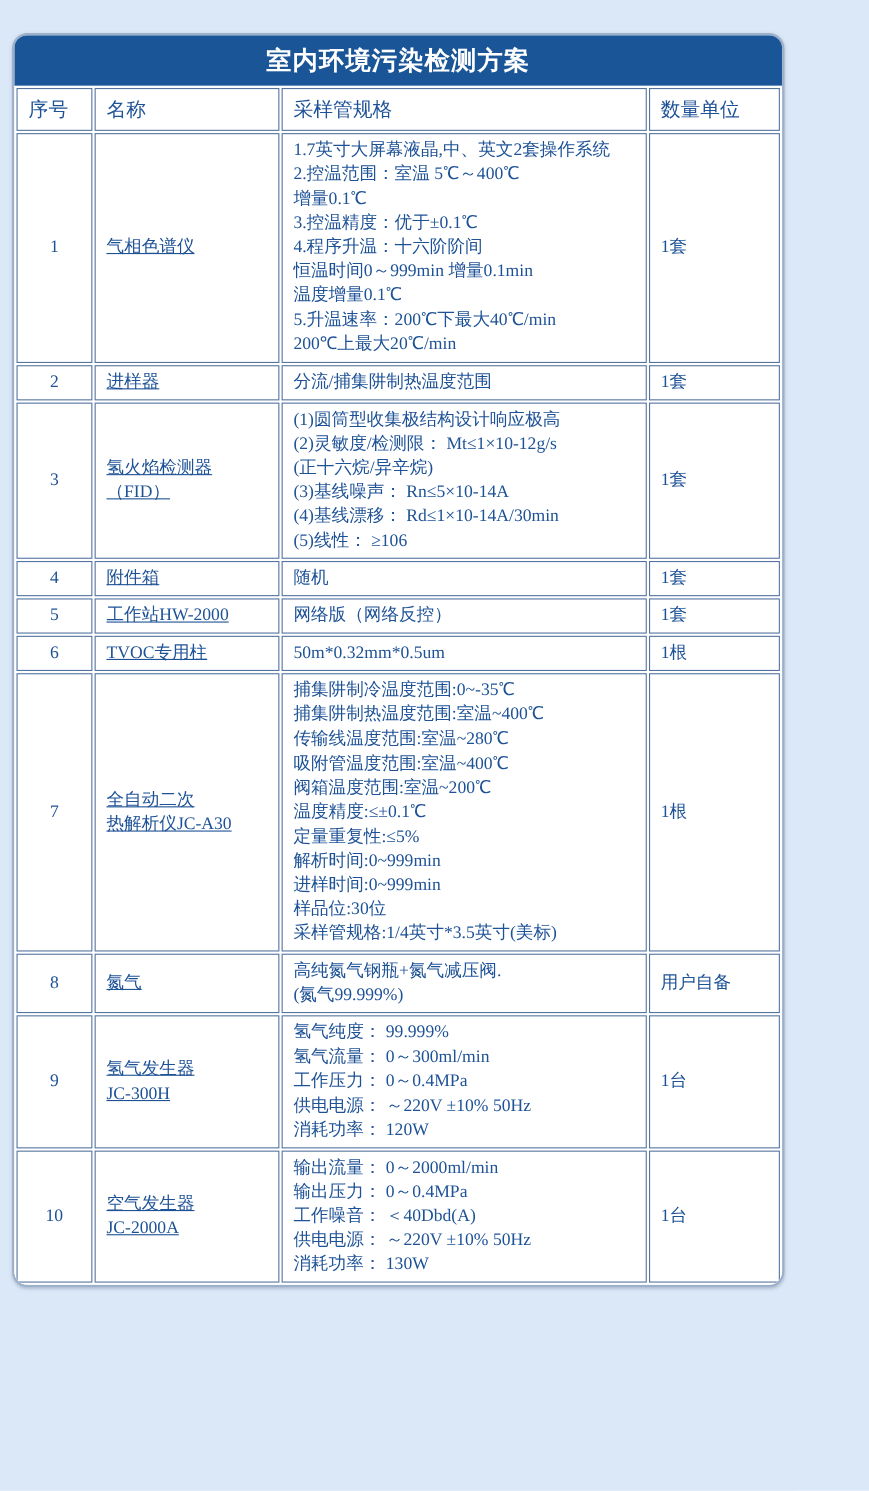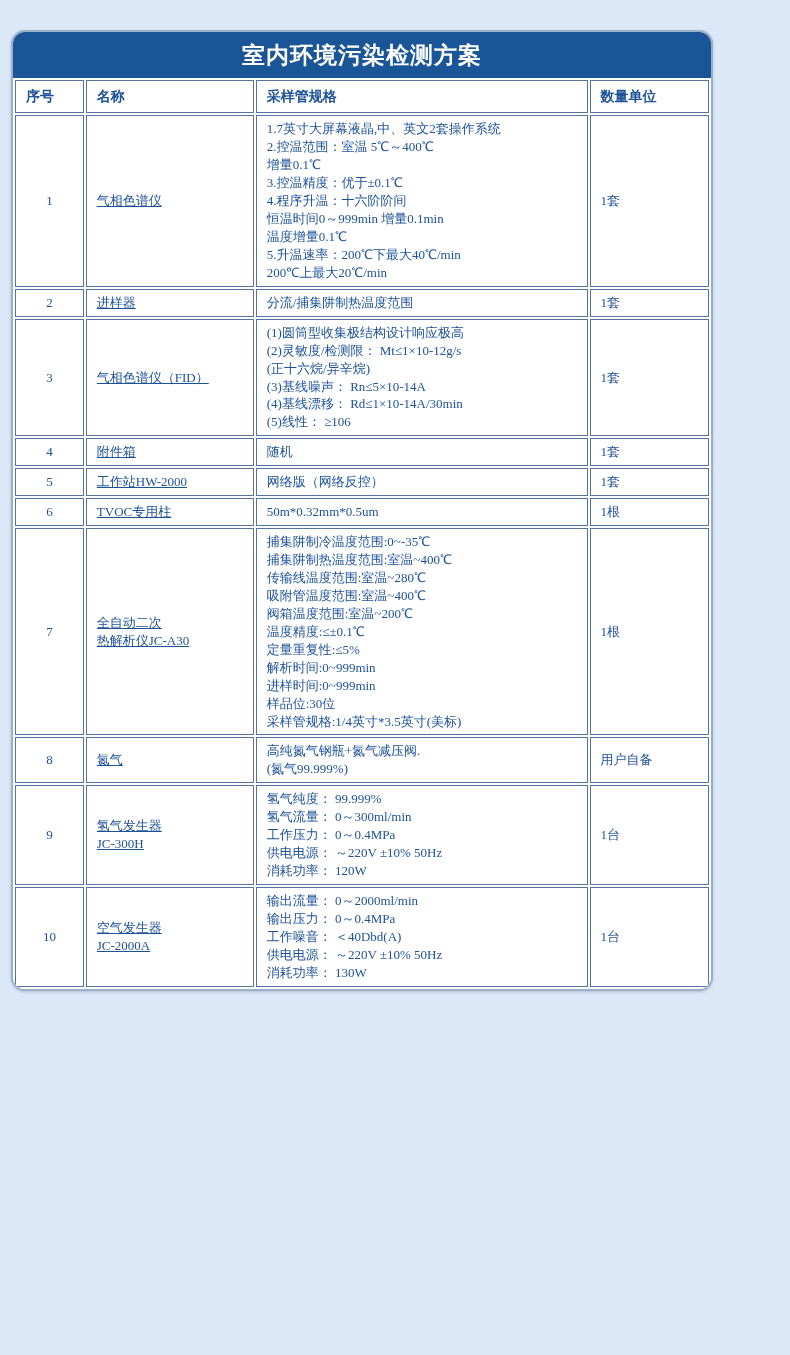--- a/index.html
+++ b/index.html
@@ -37,30 +37,30 @@
   table.spec-table {
     width: 100%;
     border-collapse: separate;
     border-spacing: 2px;
     table-layout: fixed;
     background: #ffffff;
   }
   table.spec-table th, table.spec-table td {
     border: 1px solid #54749f;
     color: #1e5296;
-    font-size: 13px;
+    font-size: 16px;
     line-height: 1.38;
     vertical-align: middle;
     padding: 4px 10px;
     word-break: break-word;
   }
   table.spec-table th {
     text-align: left;
-    font-weight: bold;
-    font-size: 14px;
+    font-weight: normal;
+    font-size: 18px;
     padding: 6px 10px;
   }
   th.col-no, td.cell-no { text-align: center; padding-left: 4px; padding-right: 4px; }
   td.cell-spec { white-space: pre-line; }
   td.cell-name { white-space: pre-line; text-decoration: underline; }
   col.c-no   { width: 68px; }
   col.c-name { width: 166px; }
   col.c-spec { width: 328px; }
   col.c-qty  { width: 118px; }
 </style>
@@ -101,21 +101,21 @@
             <td class="cell-qty">1套</td>
           </tr>
           <tr>
             <td class="cell-no">2</td>
             <td class="cell-name">进样器</td>
             <td class="cell-spec">分流/捕集阱制热温度范围</td>
             <td class="cell-qty">1套</td>
           </tr>
           <tr>
             <td class="cell-no">3</td>
-            <td class="cell-name">气相色谱仪（FID）</td>
+            <td class="cell-name">氢火焰检测器（FID）</td>
             <td class="cell-spec">(1)圆筒型收集极结构设计响应极高
 (2)灵敏度/检测限： Mt≤1×10-12g/s
 (正十六烷/异辛烷)
 (3)基线噪声： Rn≤5×10-14A
 (4)基线漂移： Rd≤1×10-14A/30min
 (5)线性： ≥106</td>
             <td class="cell-qty">1套</td>
           </tr>
           <tr>
             <td class="cell-no">4</td>

